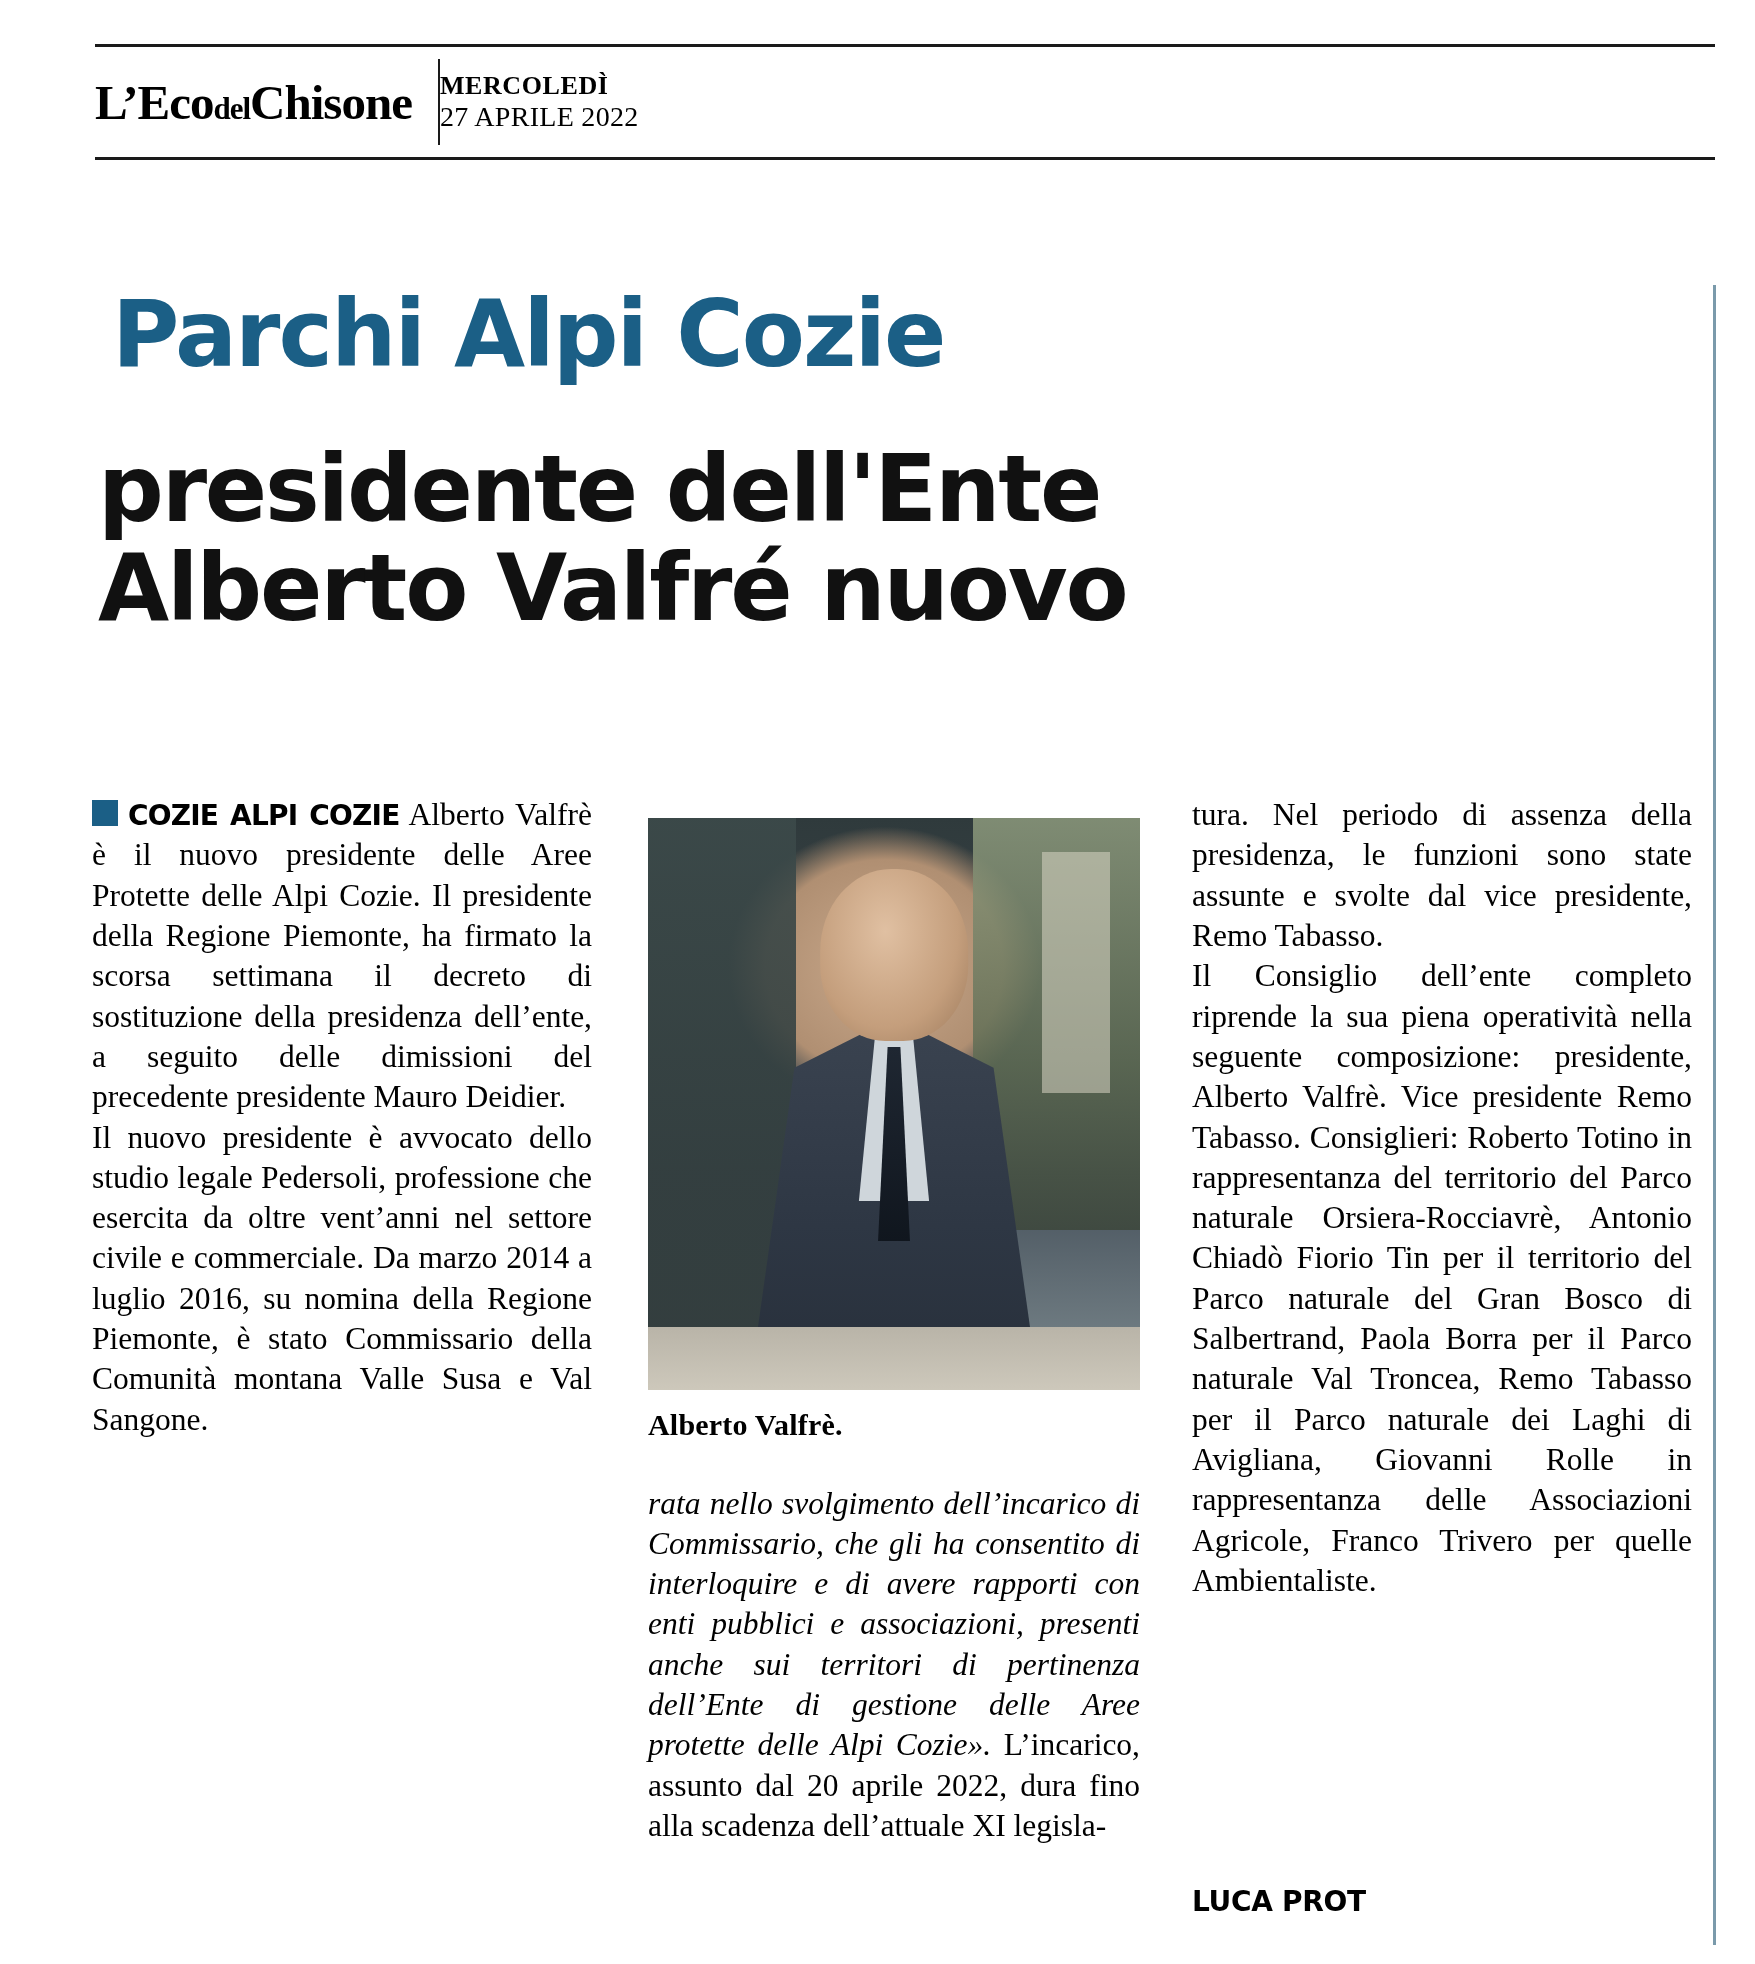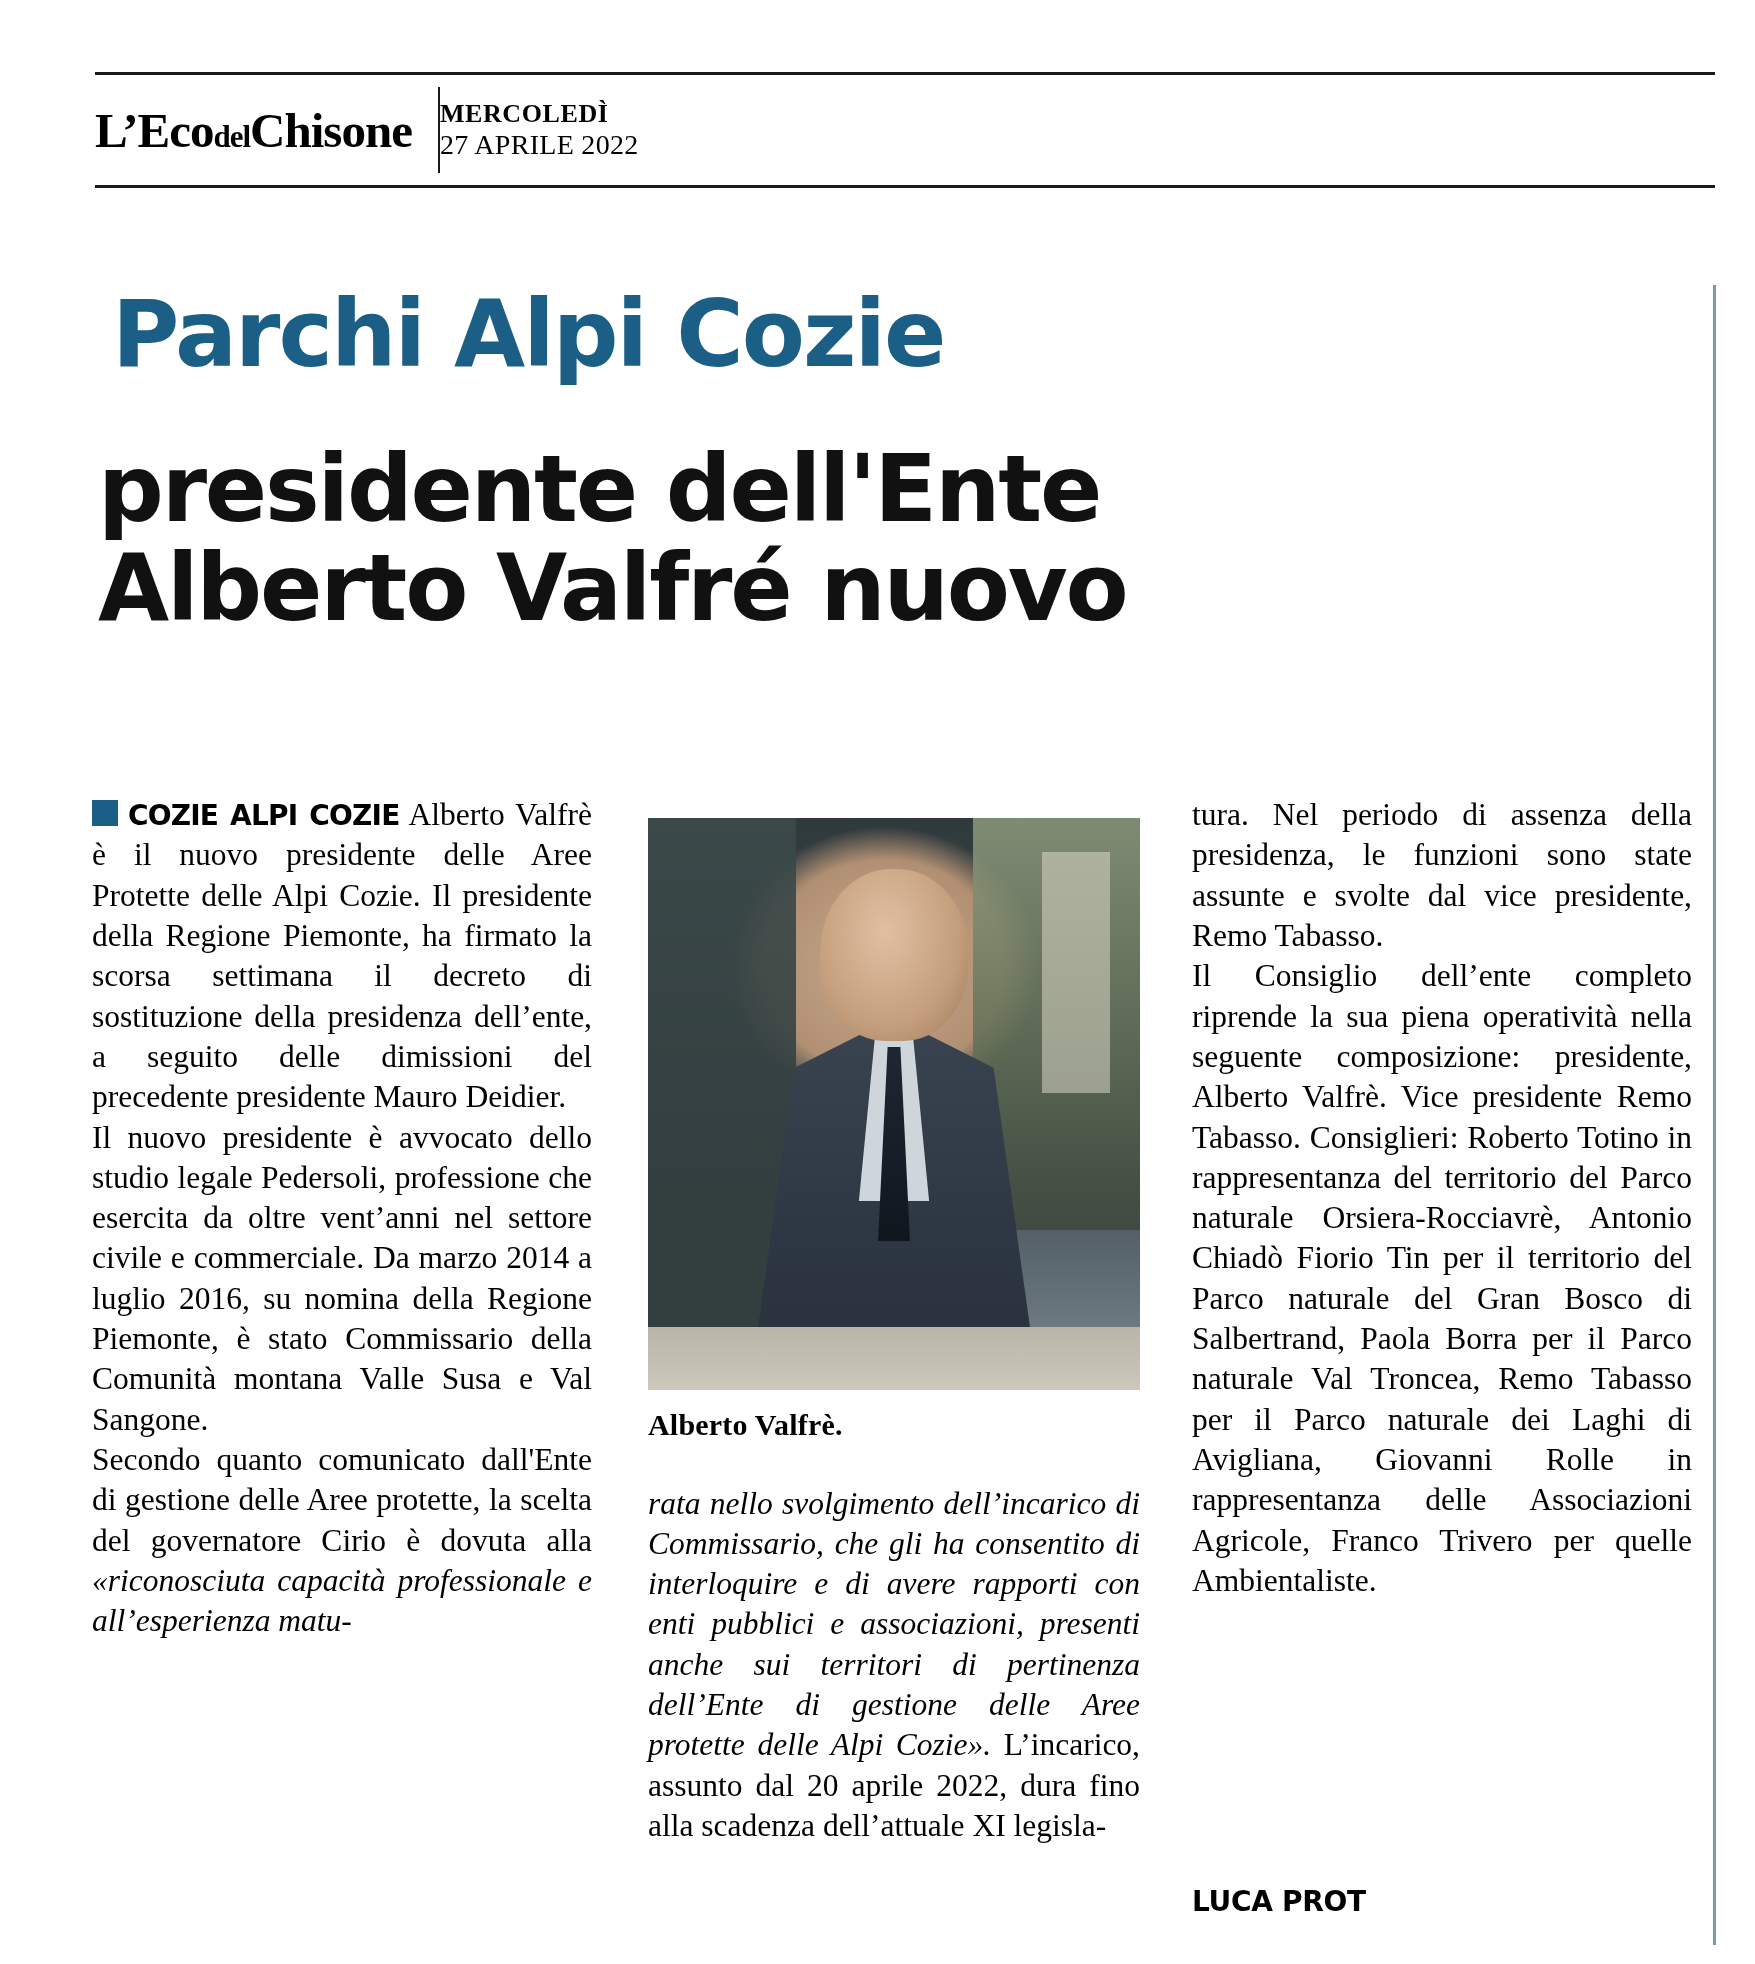--- a/index.html
+++ b/index.html
@@ -20,21 +20,21 @@
     position: absolute;
     left: 0; top: 0;
     width: 1755px;
     height: 1964px;
   }
 
   
   .masthead {
     position: absolute;
     left: 95px;
-    top: 72px;
+    top: 44px;
     width: 1620px;
     border-top: 3px solid #1a1a1a;
     border-bottom: 3px solid #1a1a1a;
     height: 110px;
     display: flex;
     align-items: center;
   }
   .logo {
     font-family: "Liberation Serif", serif;
     font-weight: bold;
@@ -257,21 +257,20 @@
   <div class="headline">
     <span class="l2">presidente dell'Ente</span>
     <span class="l2">Alberto Valfré nuovo</span>
   </div>
 
   <div class="right-rule"></div>
 
   <div class="col col1">
     <p><span class="lead-square"></span><span class="lead-label">COZIE ALPI COZIE</span><span> Alberto Valfrè è il nuovo presidente delle Aree Protette delle Alpi Cozie. Il presidente della Regione Piemonte, ha firmato la scorsa settimana il decreto di sostituzione della presidenza dell’ente, a seguito delle dimissioni del precedente presidente Mauro Deidier.</span></p>
     <p>Il nuovo presidente è avvocato dello studio legale Pedersoli, professione che esercita da oltre vent’anni nel settore civile e commerciale. Da marzo 2014 a luglio 2016, su nomina della Regione Piemonte, è stato Commissario della Comunità montana Valle Susa e Val Sangone.</p>
-    <p><span>Secondo quanto comunicato dall'Ente di gestione delle Aree protette, la scelta del governatore Cirio è dovuta alla </span><span class="italic">«riconosciuta capacità professionale e all’esperienza matu-</span></p>
   </div>
 
   <div class="photo-wrap">
     <div class="photo">
       <div class="bg-left"></div>
       <div class="bg-right"></div>
       <div class="frame-hi"></div>
       <div class="suit"></div>
       <div class="shirt"></div>
       <div class="tie"></div>

